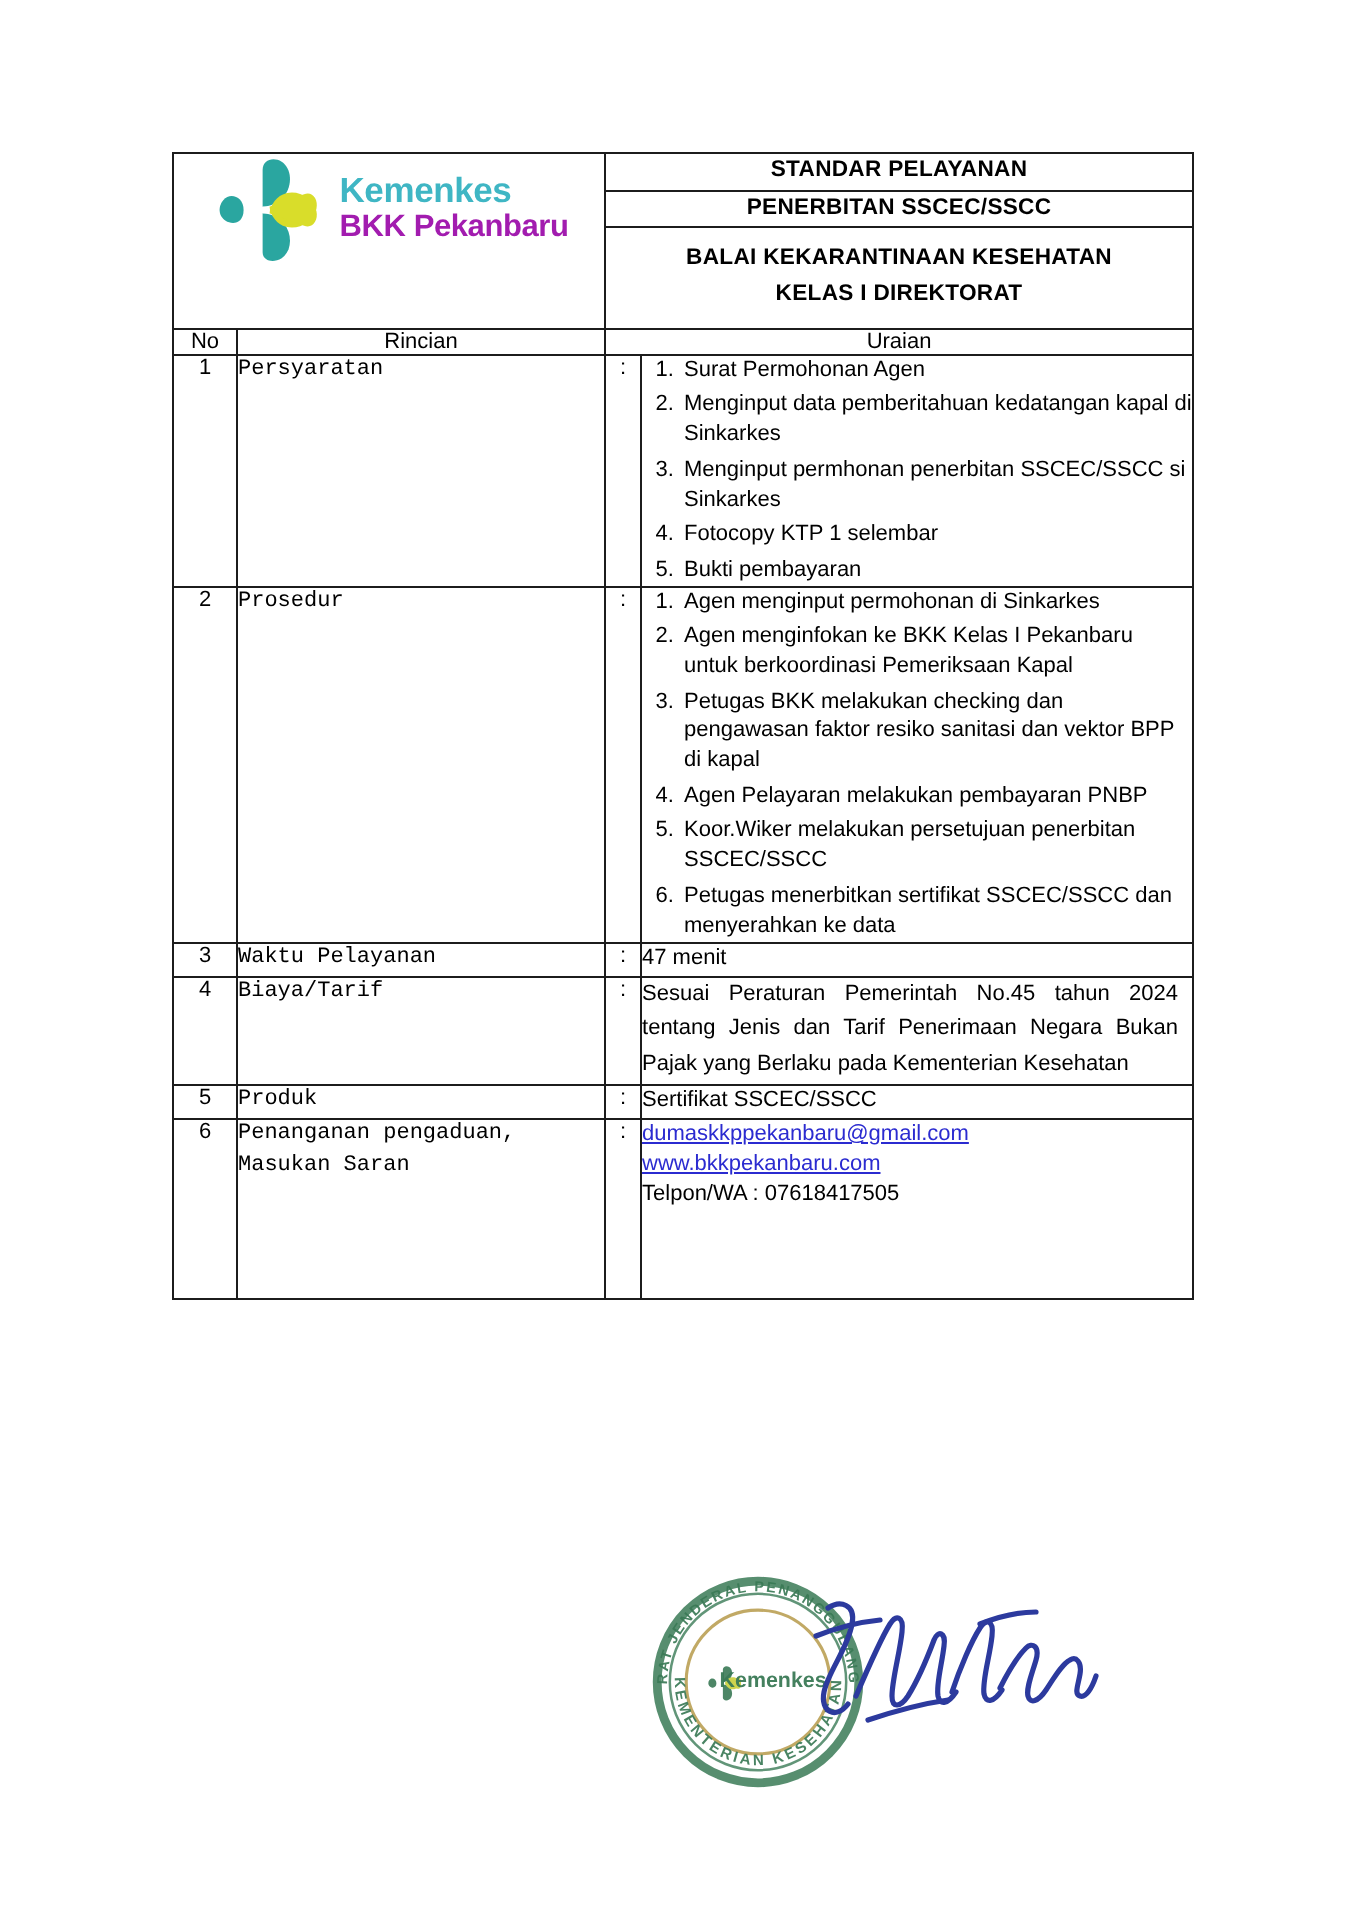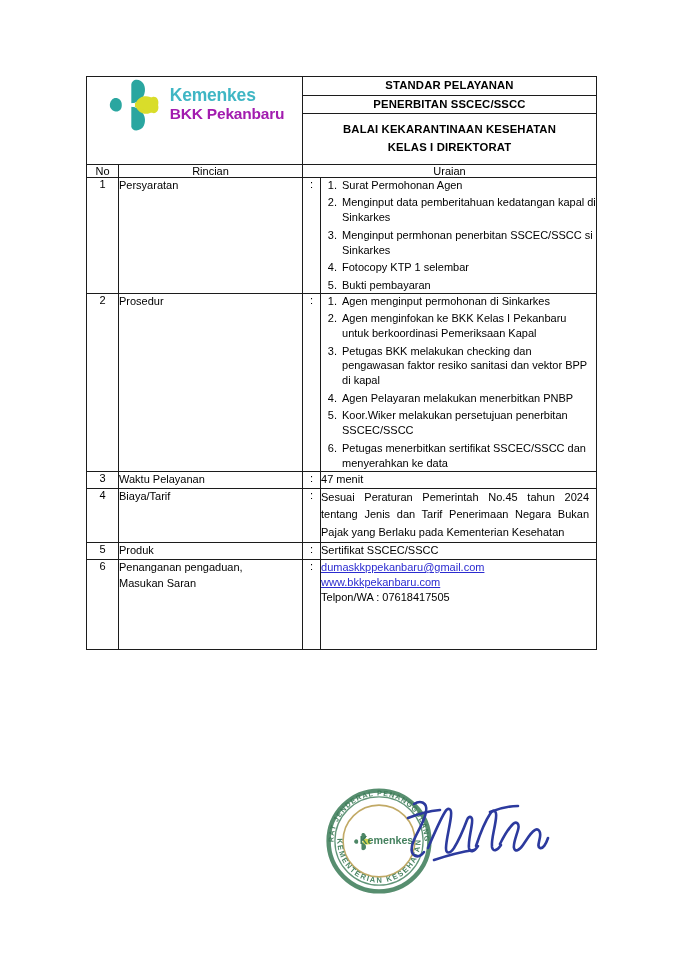--- a/index.html
+++ b/index.html
@@ -74,20 +74,21 @@
   
   .cell-no {
     text-align: center;
     font-size: 11px;
     padding: 3px 2px 4px;
   }
   .cell-rincian {
     font-size: 11px;
     padding: 3px 0 4px 7px;
     line-height: 1.42;
+    font-family: Liberation Mono, monospace;
   }
   .cell-colon {
     text-align: center;
     font-size: 11px;
     padding: 3px 0 4px;
   }
   .cell-uraian {
     font-size: 11px;
     padding: 3px 5px 4px 6px;
     line-height: 1.45;
@@ -243,21 +244,21 @@
 
       <tr>
         <td class="cell-no">2</td>
         <td class="cell-rincian">Prosedur</td>
         <td class="cell-colon">:</td>
         <td class="cell-uraian">
           <ol class="ur">
             <li>Agen menginput permohonan di Sinkarkes</li>
             <li>Agen menginfokan ke BKK Kelas I Pekanbaru untuk berkoordinasi Pemeriksaan Kapal</li>
             <li>Petugas BKK melakukan checking dan pengawasan faktor resiko sanitasi dan vektor BPP di kapal</li>
-            <li>Agen Pelayaran melakukan menerbitkan PNBP</li>
+            <li>Agen Pelayaran melakukan pembayaran PNBP</li>
             <li>Koor.Wiker melakukan persetujuan penerbitan SSCEC/SSCC</li>
             <li>Petugas menerbitkan sertifikat SSCEC/SSCC dan menyerahkan ke data</li>
           </ol>
         </td>
       </tr>
 
       <tr>
         <td class="cell-no">3</td>
         <td class="cell-rincian">Waktu Pelayanan</td>
         <td class="cell-colon">:</td>

